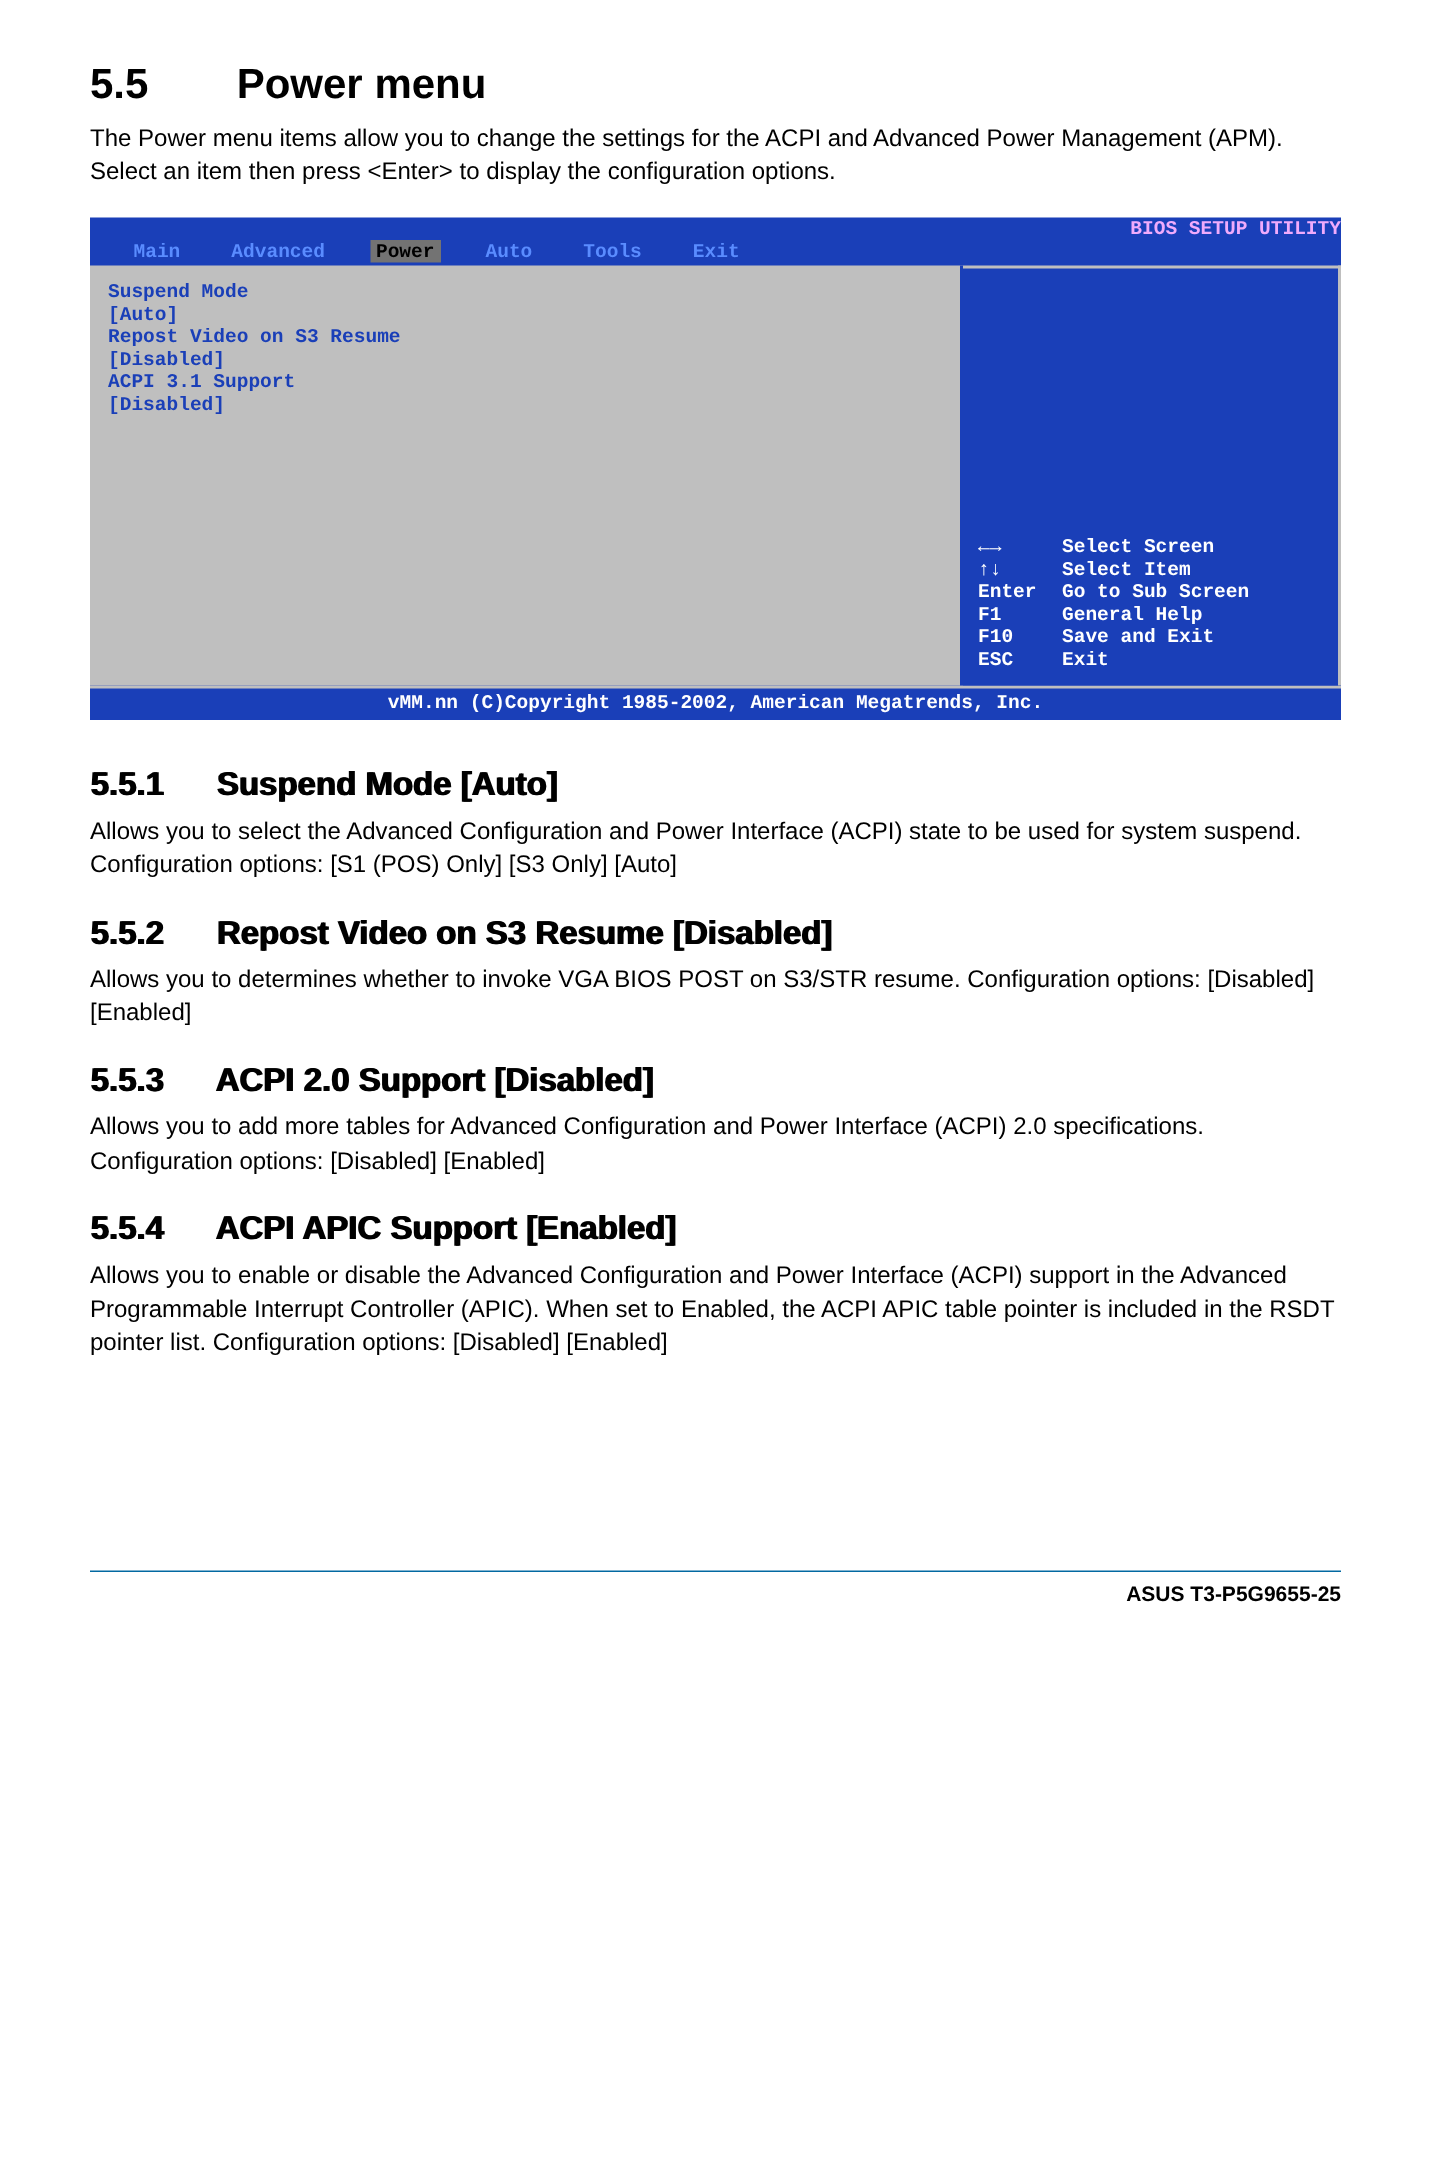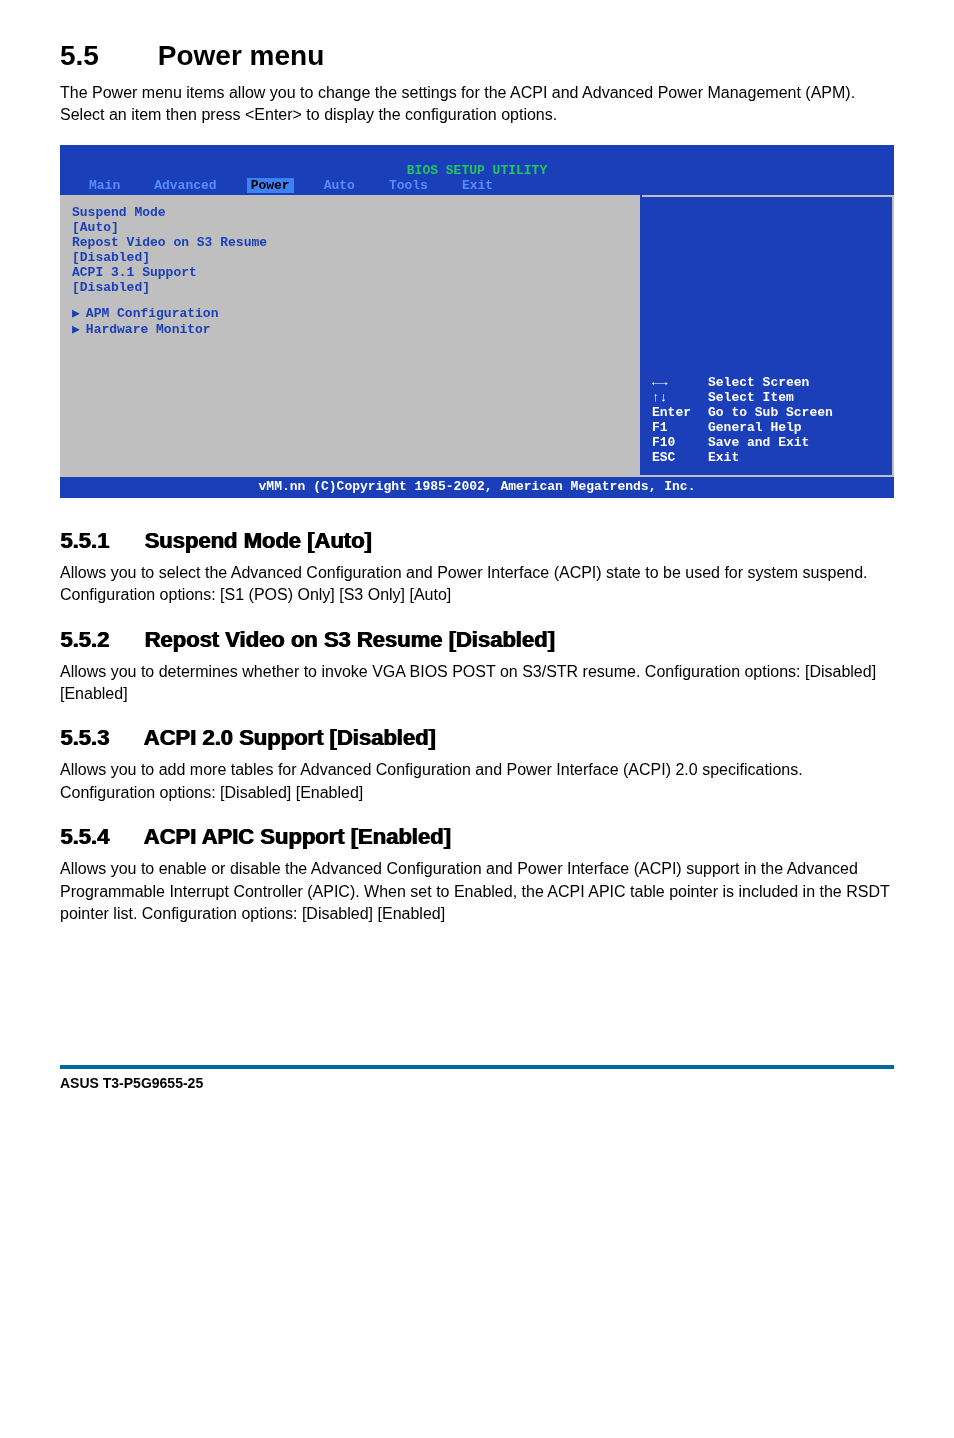--- a/index.html
+++ b/index.html
@@ -27,37 +27,37 @@
   }
   
   .bios-box {
     background: #1a3fb8;
     color: #fff;
     font-family: "Courier New", monospace;
     font-size: 13px;
     margin-bottom: 30px;
   }
   .bios-title {
-    text-align: center;
-    color: #22c55e;
-    font-weight: bold;
-    padding-top: 18px;
+    text-align: right;
+    color: #f0abfc;
+    font-weight: bold;
+    padding-top: 0;
   }
   .bios-menu {
     display: flex;
     padding: 0 12px 2px 25px;
     gap: 26px;
     font-weight: bold;
     color: #5a8cff;
   }
   .bios-menu .tab {
     padding: 0 4px;
   }
   .bios-menu .tab.active {
-    background: #3b82f6;
+    background: #737373;
     color: #000;
   }
   .bios-body {
     display: flex;
   }
   .bios-left {
     flex: 1;
     background: #bfbfbf;
     color: #1a3fb8;
     padding: 10px 12px;
@@ -98,24 +98,24 @@
   }
   h2.sub-heading {
     font-size: 22px;
     font-weight: bold;
     margin: 20px 0 8px 0;
     text-shadow: 1px 0 0 #000;
   }
   h2.sub-heading .num { display:inline-block; width: 78px; }
   .page-footer {
     margin-top: 140px;
-    border-top: 4px solid #0369a1;
+    border-top: 1px solid #0369a1;
     padding-top: 6px;
     display: flex;
-    justify-content: flex-start;
+    justify-content: flex-end;
     font-weight: bold;
     font-size: 14px;
   }
 </style>
 </head>
 <body>
 
 <h1 class="section-title">
   <span class="num">5.5</span>
   <span>Power menu</span>
@@ -140,24 +140,20 @@
         <span>[Auto]</span>
       </div>
       <div class="bios-row">
         <span class="label">Repost Video on S3 Resume</span>
         <span>[Disabled]</span>
       </div>
       <div class="bios-row">
         <span class="label">ACPI 3.1 Support</span>
         <span>[Disabled]</span>
       </div>
-      <div class="bios-sub">
-        <div><span class="arrow">▶</span><span>APM Configuration</span></div>
-        <div><span class="arrow">▶</span><span>Hardware Monitor</span></div>
-      </div>
     </div>
     <div class="bios-right">
       <div class="help-row">
           <span class="key">←→</span>
           <span>Select Screen</span>
         </div>
       <div class="help-row">
           <span class="key">↑↓</span>
           <span>Select Item</span>
         </div>

